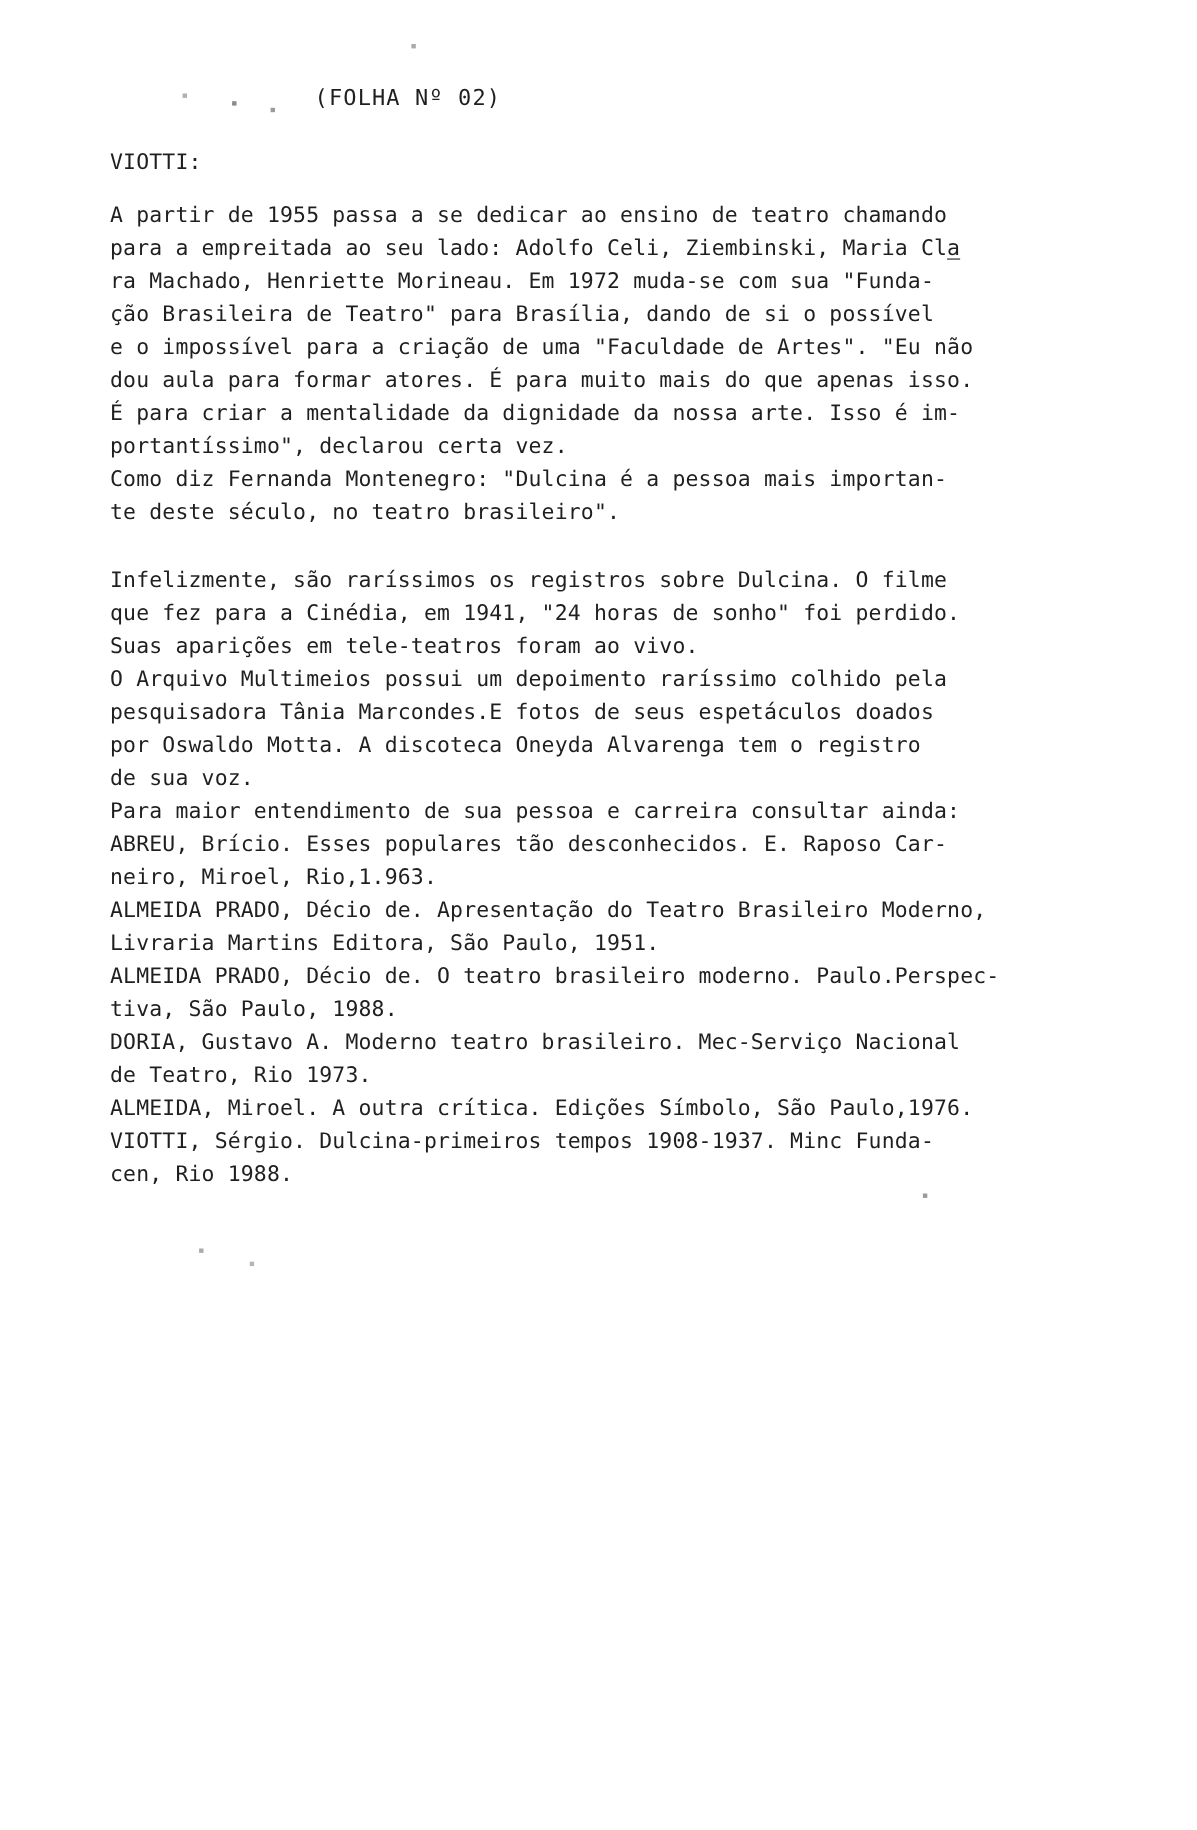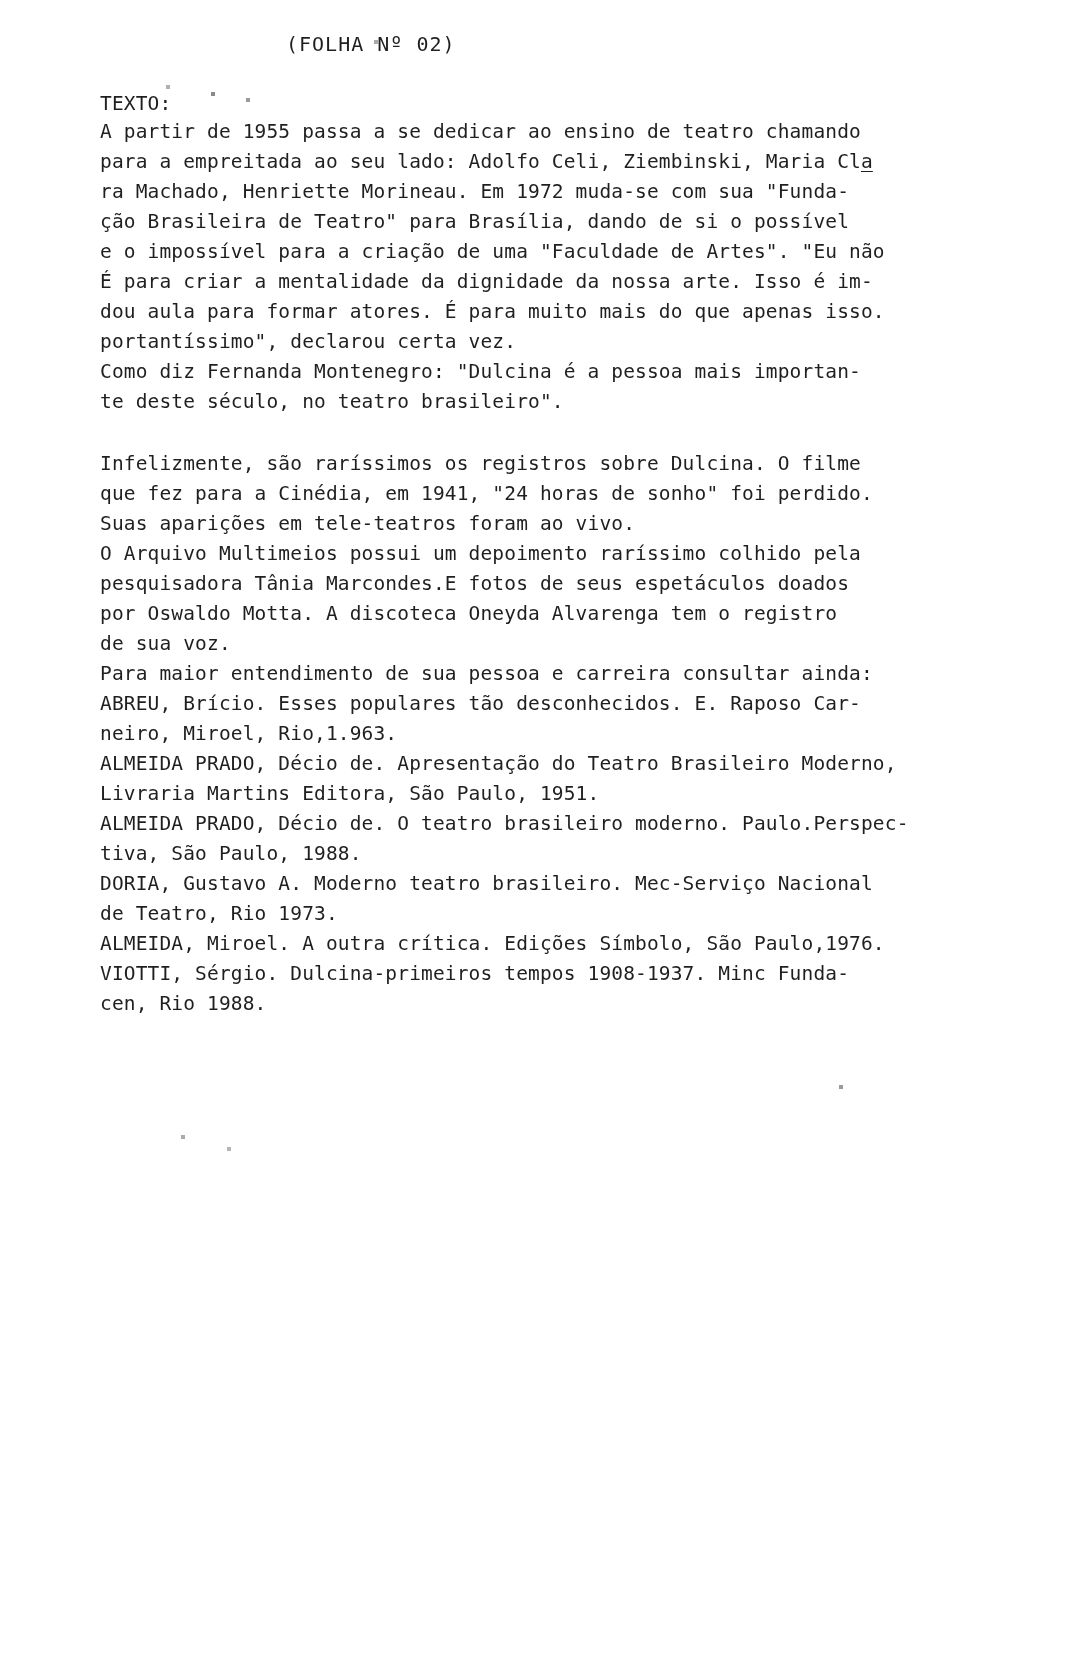--- a/index.html
+++ b/index.html
@@ -7,40 +7,40 @@
     padding: 0;
     background: #ffffff;
   }
   .page {
     position: relative;
     width: 1088px;
     height: 1249px;
     background: #ffffff;
     overflow: hidden;
     box-sizing: border-box;
-    padding: 32px 0 0 100px;
+    padding: 76px 0 0 100px;
     font-family: "DejaVu Sans Mono", "Liberation Mono", monospace;
     color: #1f1f1f;
   }
   .folha-header {
     margin-left: 186px;
     font-size: 20px;
     letter-spacing: 1px;
     white-space: pre;
   }
   .texto-label {
     margin-top: 36px;
     font-size: 19.5px;
     letter-spacing: 0.15px;
     white-space: pre;
   }
   .paragraph {
     margin: 0;
   }
-  .p1 { margin-top: 2px; }
+  .p1 { margin-top: 22px; }
   .p-gap { height: 32px; }
   .line {
     font-size: 19.5px;
     line-height: 30px;
     height: 30px;
     letter-spacing: 0.15px;
     white-space: pre;
   }
   .u-letter { text-decoration: underline; text-underline-offset: 3px; }
 
@@ -85,30 +85,30 @@
 </style>
 </head>
 <body>
 
 <div class="page">
 
   <div class="noise-dots"></div>
 
   <div class="folha-header">(FOLHA Nº 02)</div>
 
-  <div class="texto-label">TEXTO:</div>
+  <div class="texto-label">VIOTTI:</div>
 
   <div class="paragraph p1">
     <div class="line">A partir de 1955 passa a se dedicar ao ensino de teatro chamando</div>
     <div class="line"><span>para a empreitada ao seu lado: Adolfo Celi, Ziembinski, Maria Cl</span><span class="u-letter">a</span></div>
     <div class="line">ra Machado, Henriette Morineau. Em 1972 muda-se com sua "Funda-</div>
     <div class="line">ção Brasileira de Teatro" para Brasília, dando de si o possível</div>
     <div class="line">e o impossível para a criação de uma "Faculdade de Artes". "Eu não</div>
+    <div class="line">dou aula para formar atores. É para muito mais do que apenas isso.</div>
     <div class="line">É para criar a mentalidade da dignidade da nossa arte. Isso é im-</div>
-    <div class="line">dou aula para formar atores. É para muito mais do que apenas isso.</div>
     <div class="line">portantíssimo", declarou certa vez.</div>
     <div class="line">Como diz Fernanda Montenegro: "Dulcina é a pessoa mais importan-</div>
     <div class="line">te deste século, no teatro brasileiro".</div>
   </div>
 
   <div class="p-gap"></div>
 
   <div class="paragraph p2">
     <div class="line">Infelizmente, são raríssimos os registros sobre Dulcina. O filme</div>
     <div class="line">que fez para a Cinédia, em 1941, "24 horas de sonho" foi perdido.</div>

